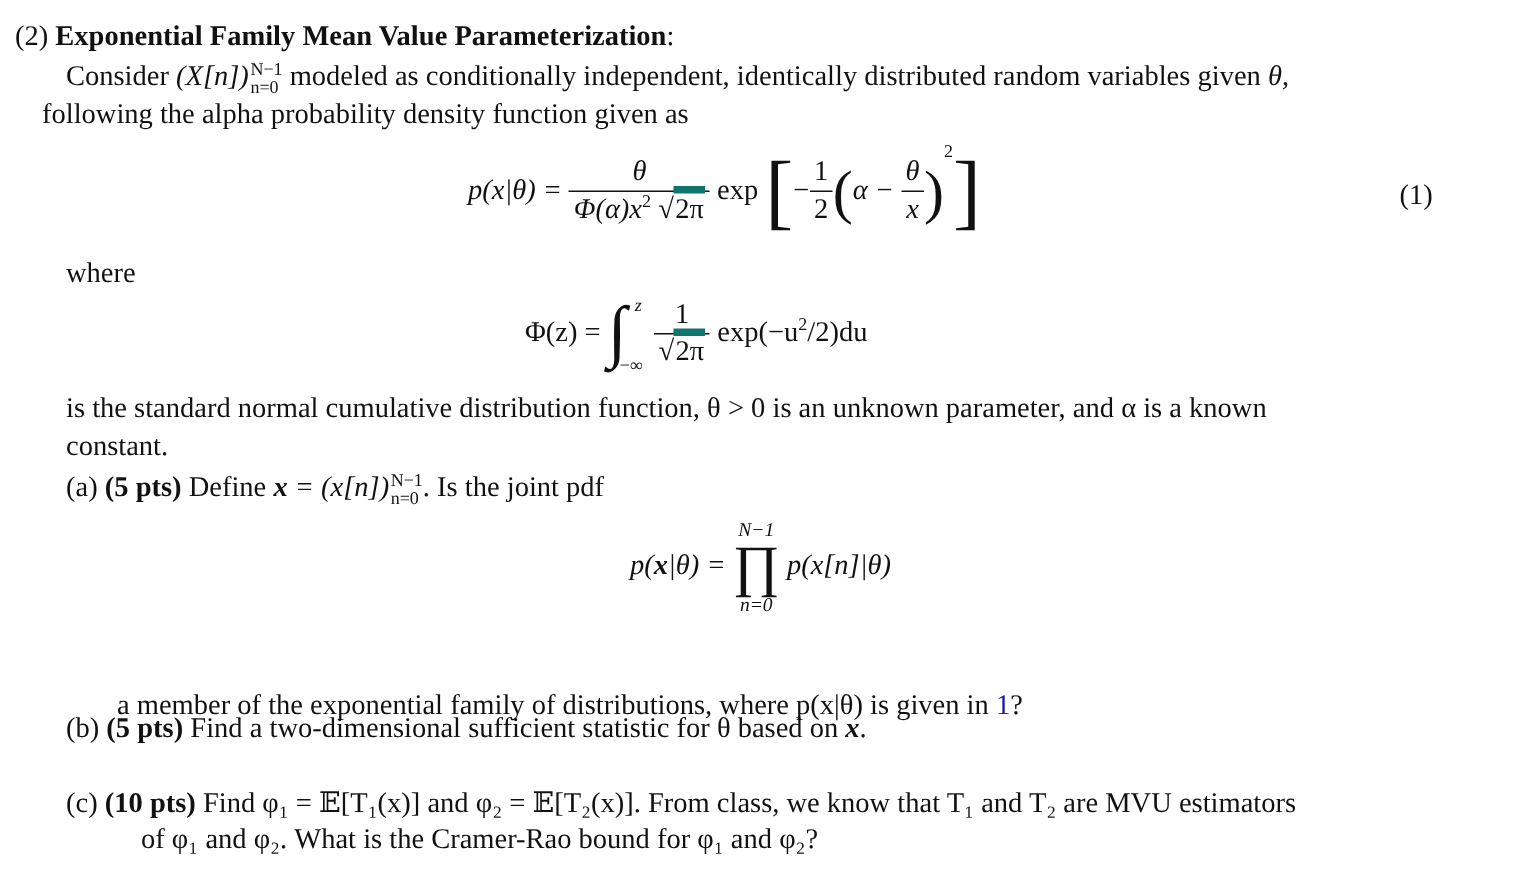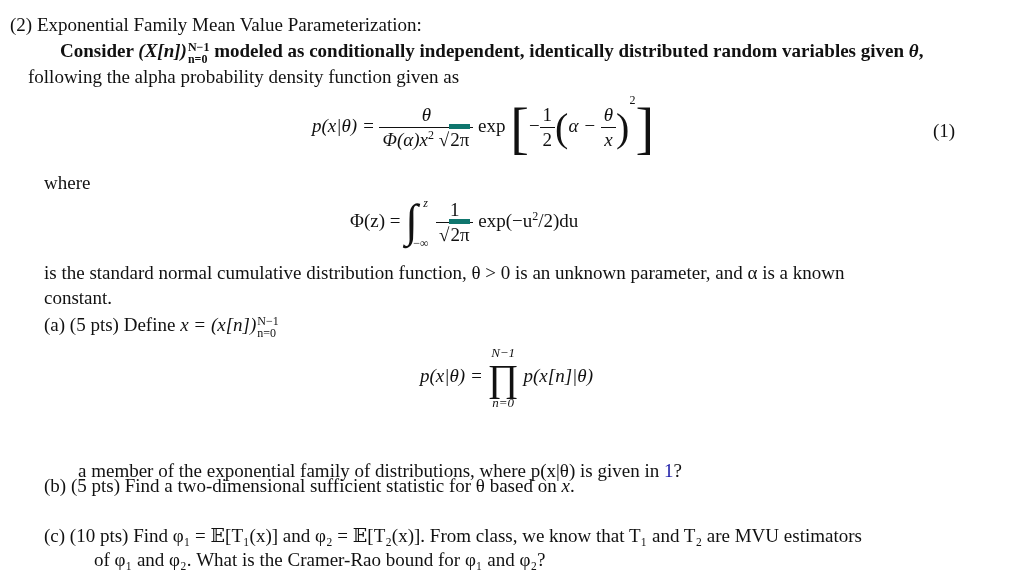--- a/index.html
+++ b/index.html
@@ -3,21 +3,21 @@
   <meta charset="utf-8">
   <style>
     html, body { margin: 0; padding: 0; background: #ffffff; }
     body {
       width: 1024px; height: 585px; overflow: hidden; position: relative;
       font-family: "Liberation Serif", "DejaVu Serif", serif;
       color: #111; font-size: 19px;
     }
     .abs { position: absolute; white-space: nowrap; }
     i.m { font-style: italic; }
-    .bold { font-weight: normal; }
+    .bold { font-weight: bold; }
     .frac { display: inline-block; vertical-align: middle; text-align: center; }
     .frac .num { display: block; padding: 0 3px; border-bottom: 1px solid #111; line-height: 1.2; }
     .frac .den { display: block; padding: 0 3px; line-height: 1.25; }
     .sup { font-size: 12px; vertical-align: super; line-height: 0; }
     .supsub { display: inline-block; vertical-align: middle; font-size: 12px; line-height: 12px; text-align: left; margin-left: 1px; }
     .supsub span { display: block; }
     .bigbr { font-size: 56px; line-height: 56px; vertical-align: middle; font-weight: 200; }
     .midbr { font-size: 40px; line-height: 40px; vertical-align: middle; font-weight: 200; }
     .sqrt { border-top: 5px solid #0f766e; padding: 0 1px; }
     .link { color: #1a1aa6; }
@@ -30,21 +30,21 @@
     .integral .lo { position: absolute; left: 8px; top: 38px; font-size: 12px; }
   </style>
 </head>
 <body>
 
 <div class="abs" style="left:10px; top:14px;">
   <span>(2)</span>
   <span class="bold">Exponential Family Mean Value Parameterization</span><span>:</span>
 </div>
 
-<div class="abs" style="left:60px; top:40px;font-weight:bold;">
+<div class="abs" style="left:44px; top:40px;">
   <span>Consider</span>
   <i class="m">(X[n])</i><span class="supsub"><span>N−1</span><span>n=0</span></span>
   <span>modeled as conditionally independent, identically distributed random variables given</span>
   <i class="m">θ</i><span>,</span>
 </div>
 
 <div class="abs" style="left:28px; top:66px;">following the alpha probability density function given as</div>
 
 <div class="abs" style="left:312px; top:100px;">
   <i class="m">p(x|θ) =</i>
@@ -67,21 +67,21 @@
 </div>
 
 <div class="abs" style="left:44px; top:262px;text-align:center;">is the standard normal cumulative distribution function, θ &gt; 0 is an unknown parameter, and α is a known</div>
 <div class="abs" style="left:44px; top:287px;">constant.</div>
 
 <div class="abs" style="left:44px; top:314px;">
   <span>(a)</span>
   <span class="bold">(5 pts)</span>
   <span>Define</span>
   <i class="m bold">x</i>
-  <i class="m">= (x[n])</i><span class="supsub"><span>N−1</span><span>n=0</span></span>
+  <i class="m">= (x[n])</i><span class="supsub"><span>N−1</span><span>n=0</span></span><span>. Is the joint pdf</span>
 </div>
 
 <div class="abs" style="left:420px; top:346px;">
   <i class="m">p(</i><i class="m bold">x</i><i class="m">|θ) =</i>
   <span class="prod"><span class="lim">N−1</span><span class="sym">∏</span><span class="lim">n=0</span></span>
   <i class="m">p(x[n]|θ)</i>
 </div>
 
 <div class="abs" style="left:78px; top:427px;margin-top:33px;">
   <span>a member of the exponential family of distributions, where p(x|θ) is given in</span>

